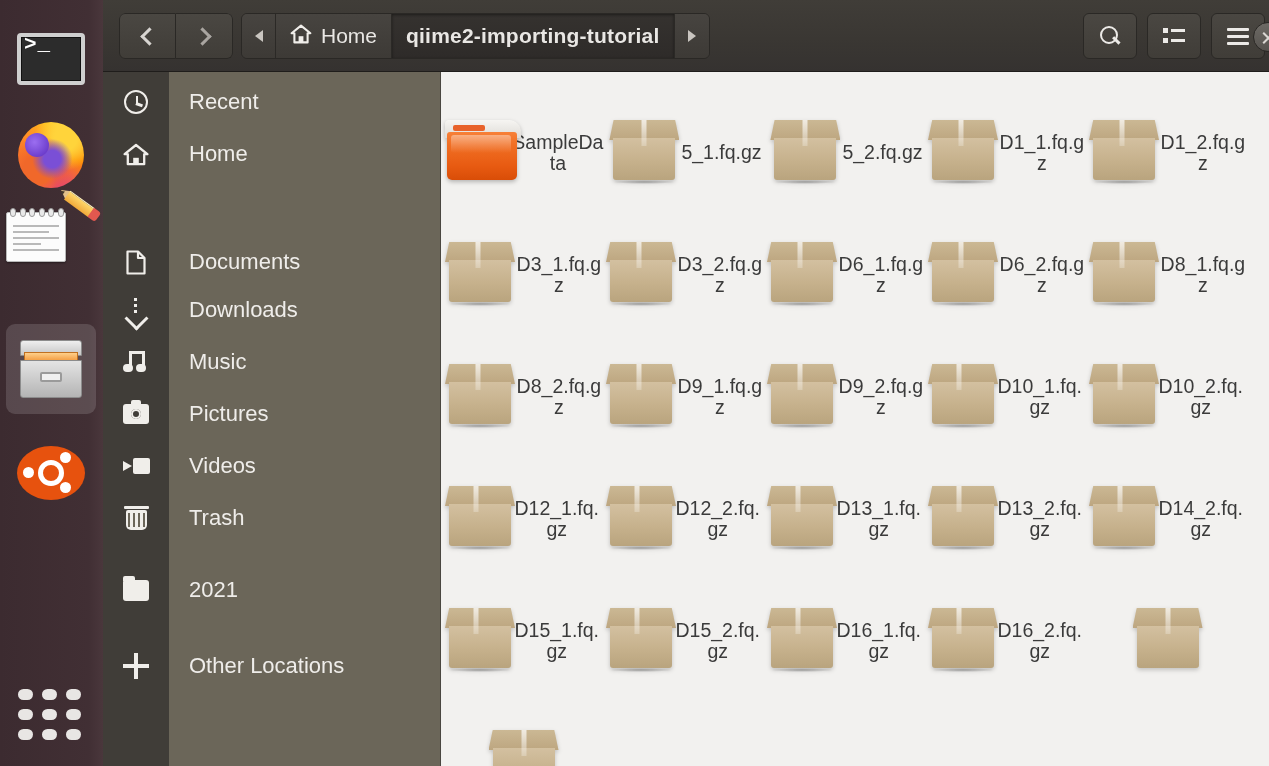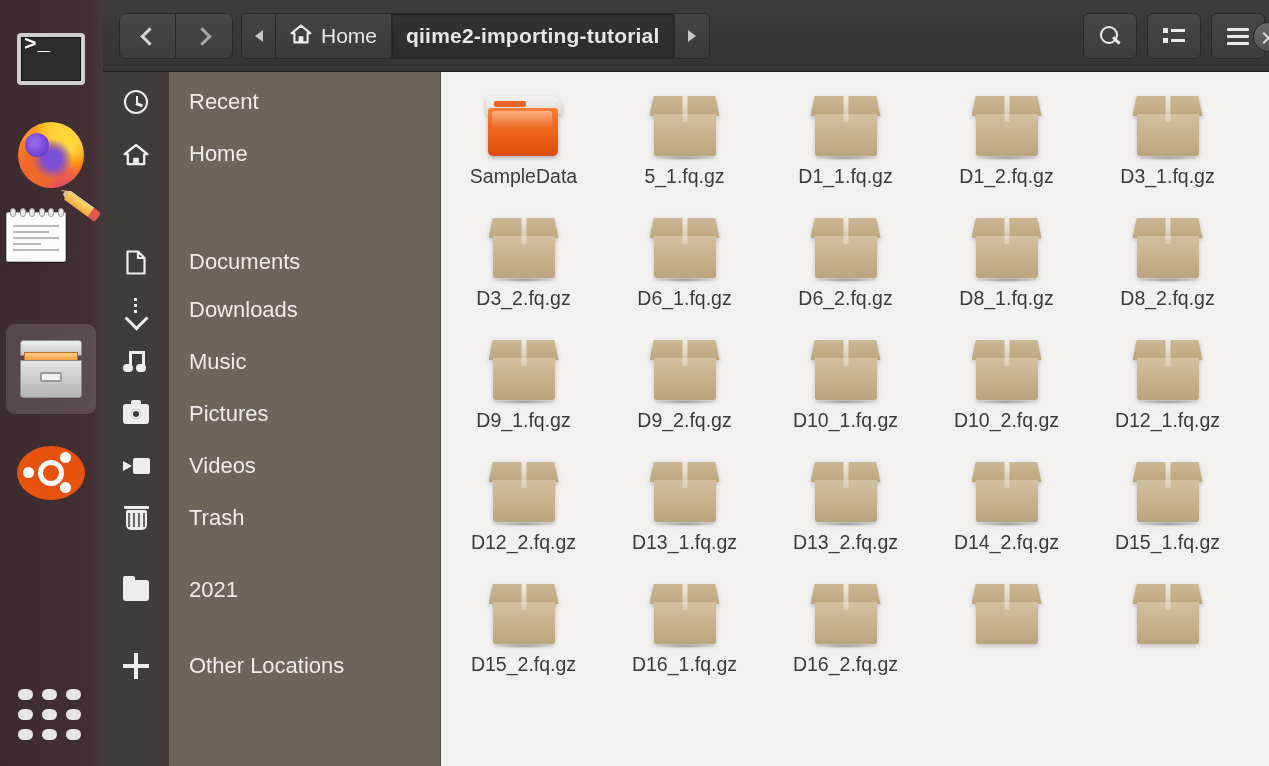--- a/index.html
+++ b/index.html
@@ -338,22 +338,22 @@
   #grid {
     position: relative;
     display: grid;
     grid-template-columns: repeat(5, 161px);
     column-gap: 0px;
     row-gap: 0px;
     padding: 14px 2px 0 1px;
   }
   .cell {
     width: 161px; height: 122px;
-    display: flex; flex-direction: column; align-items: center;
-    cursor: pointer; padding-top: 6px;
+    display: flex; align-items: center;
+    cursor: pointer; padding-top: 6px; justify-content: center;
   }
   .cell-label {
     margin-top: 6px;
     font-size: 19.5px;
     color: #3b3b3b;
     text-align: center;
     line-height: 1.08;
     max-width: 152px;
     word-break: break-all;
   }
@@ -647,20 +647,29 @@
             </div>
             <div class="cell-label">5_1.fq.gz</div>
           </div>
           <div class="cell">
             <div class="box-ico">
               <div class="box-lid"></div>
               <div class="box-body"></div>
               <div class="box-tape"></div>
               <div class="box-shadow"></div>
             </div>
+            <div class="cell-label">5_2.fq.gz</div>
+          </div>
+          <div class="cell">
+            <div class="box-ico">
+              <div class="box-lid"></div>
+              <div class="box-body"></div>
+              <div class="box-tape"></div>
+              <div class="box-shadow"></div>
+            </div>
             <div class="cell-label">D1_1.fq.gz</div>
           </div>
           <div class="cell">
             <div class="box-ico">
               <div class="box-lid"></div>
               <div class="box-body"></div>
               <div class="box-tape"></div>
               <div class="box-shadow"></div>
             </div>
             <div class="cell-label">D1_2.fq.gz</div>

